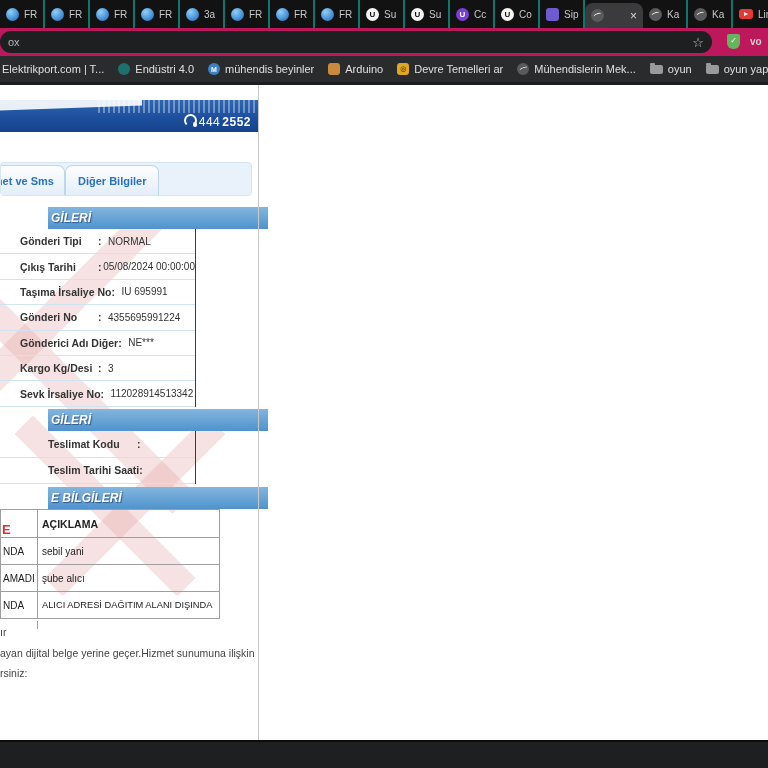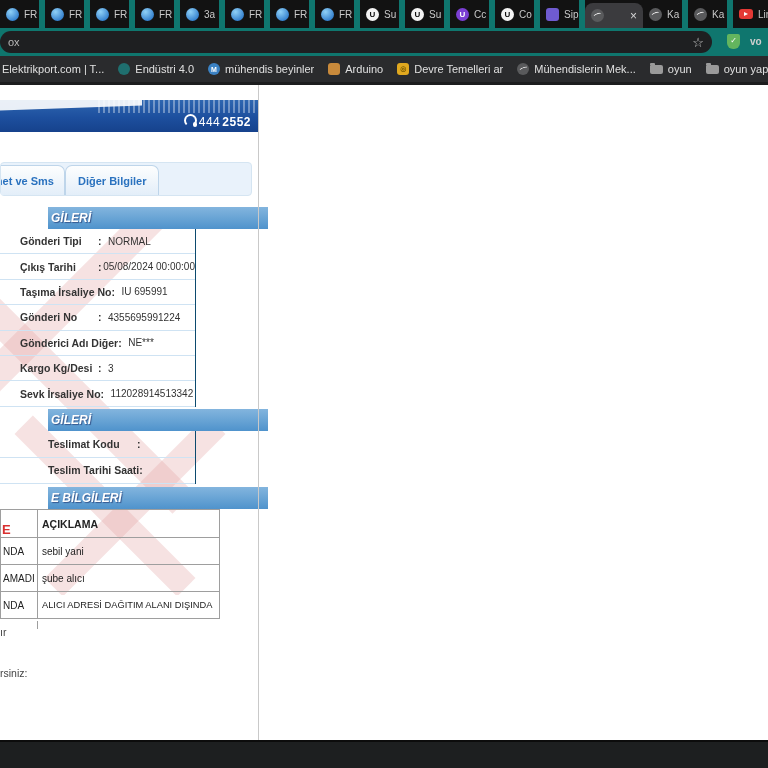--- a/index.html
+++ b/index.html
@@ -4,40 +4,40 @@
 <style>
   * { margin:0; padding:0; box-sizing:border-box; }
   html,body { width:768px; height:768px; overflow:hidden; background:#fff;
     font-family:"Liberation Sans", sans-serif; }
   .abs { position:absolute; }
 
   
   #tabstrip { left:0; top:0; width:768px; height:28px; background:#121212;
     display:flex; align-items:center; }
   .btab { height:28px; display:flex; align-items:center; gap:5px; padding:0 6px;
-    min-width:45px; max-width:45px; overflow:hidden; border-right:6px solid #0f766e;
+    min-width:45px; max-width:45px; overflow:hidden; border-right:2px solid #0f766e;
     color:#c9c9c9; font-size:10px; white-space:nowrap; }
   .btab.active { background:#3b3b3e; border-radius:8px 8px 0 0; height:25px;
     margin-top:3px; border-right:none; max-width:58px; min-width:58px; justify-content:space-between; }
   .btab .x { color:#d6d6d6; font-size:12px; line-height:1; }
   .fav { width:13px; height:13px; border-radius:50%; flex:0 0 13px;
     display:flex; align-items:center; justify-content:center; font-size:8px; font-weight:bold; }
   .fi-blue { background:radial-gradient(circle at 35% 30%, #8fd0f6, #1565c0); }
   .fi-uwhite { background:#f4f4f4; color:#111; }
   .fi-upurple { background:#7b3fd4; color:#fff; }
   .fi-sip { background:#6f5bd0; border-radius:3px; }
   .fi-swoosh { background:#595a5c; position:relative; }
   .fi-swoosh::after { content:""; position:absolute; left:2px; top:4px; width:8px; height:5px;
     border:1.5px solid transparent; border-top-color:#e8e8e8; border-radius:50%;
     transform:rotate(-20deg); }
   .fi-yt { background:#e53935; border-radius:3px; width:14px; height:10px; flex:0 0 14px; position:relative; }
   .fi-yt::after { content:""; position:absolute; left:5px; top:2.5px; border-left:4px solid #fff;
     border-top:2.5px solid transparent; border-bottom:2.5px solid transparent; }
 
-  #toolbar { left:0; top:28px; width:768px; height:28px; background:#0f766e; }
+  #toolbar { left:0; top:28px; width:768px; height:28px; background:#be185d; }
   #omnibox { position:absolute; left:0; top:3px; width:712px; height:22px; background:#1e1f21;
     border-radius:12px; display:flex; align-items:center; color:#b9b9b9; font-size:11px; padding:0 8px; }
   #omnibox .url { flex:1; }
   .star { color:#c9c9c9; font-size:13px; }
   .ext-shield { position:absolute; left:727px; top:6px; width:13px; height:15px; background:#63b55e;
     border-radius:2px 2px 6px 6px; color:#fff; font-size:8px; text-align:center; line-height:14px; }
   .ext-vo { position:absolute; left:750px; top:8px; color:#cfcfcf; font-size:10px; font-weight:bold; }
 
   #bookmarks { left:0; top:56px; width:768px; height:29px; background:#2a2b2d;
     border-bottom:3px solid #1c1d1e; display:flex; align-items:center; gap:14px; padding:0 2px;
@@ -343,18 +343,19 @@
       <tr>
         <td class="c1">NDA</td>
         <td class="small">ALICI ADRESİ DAĞITIM ALANI DIŞINDA</td>
       </tr>
     </tbody>
       </table>
   </div>
   <div class="stub abs"></div>
 
   <div class="footline abs" style="top:541px;">ır</div>
+  <div class="footline abs" style="top:562px;">ayan dijital belge yerine geçer.Hizmet sunumuna ilişkin</div>
   <div class="footline abs" style="top:582px;">rsiniz:</div>
 
   <div id="pagecol-divider" class="abs"></div>
 </div>
 
 <div id="bottombar" class="abs"></div>
 
 </body></html>

